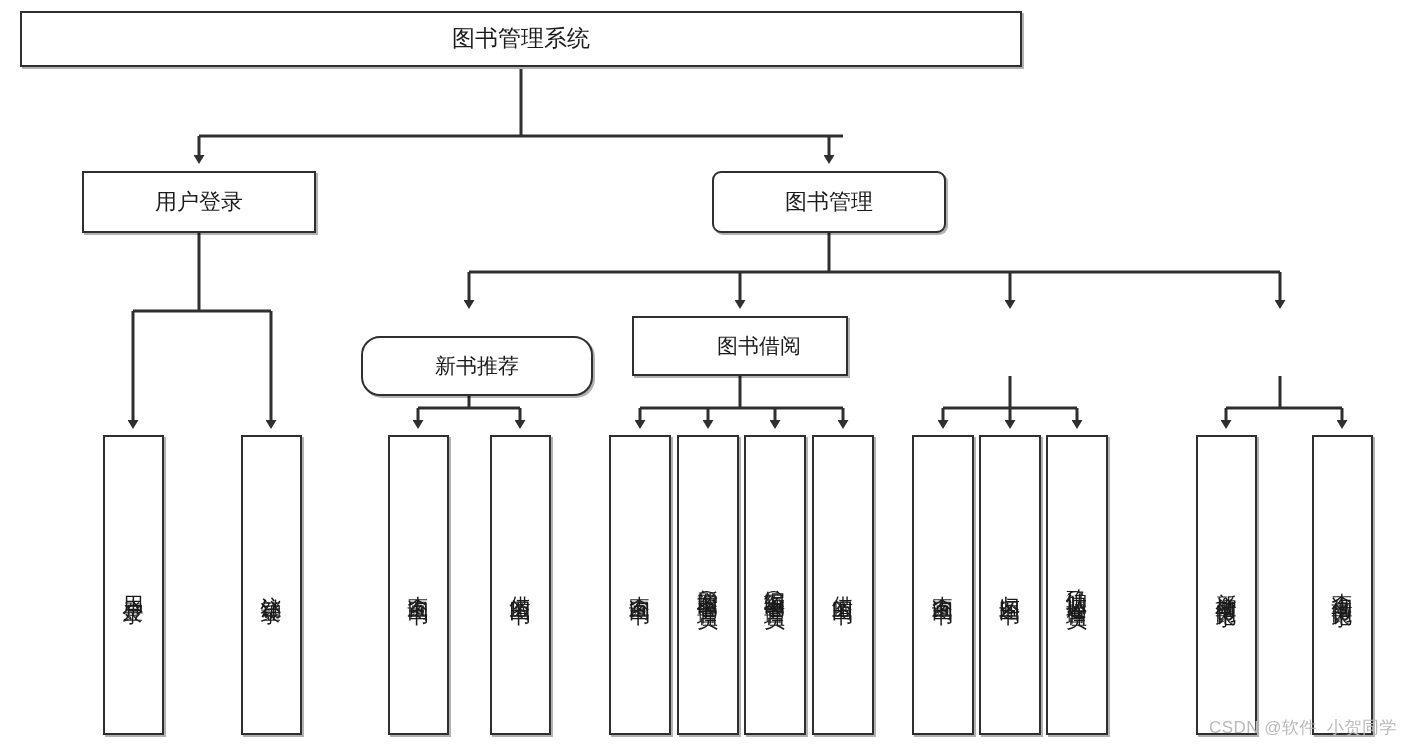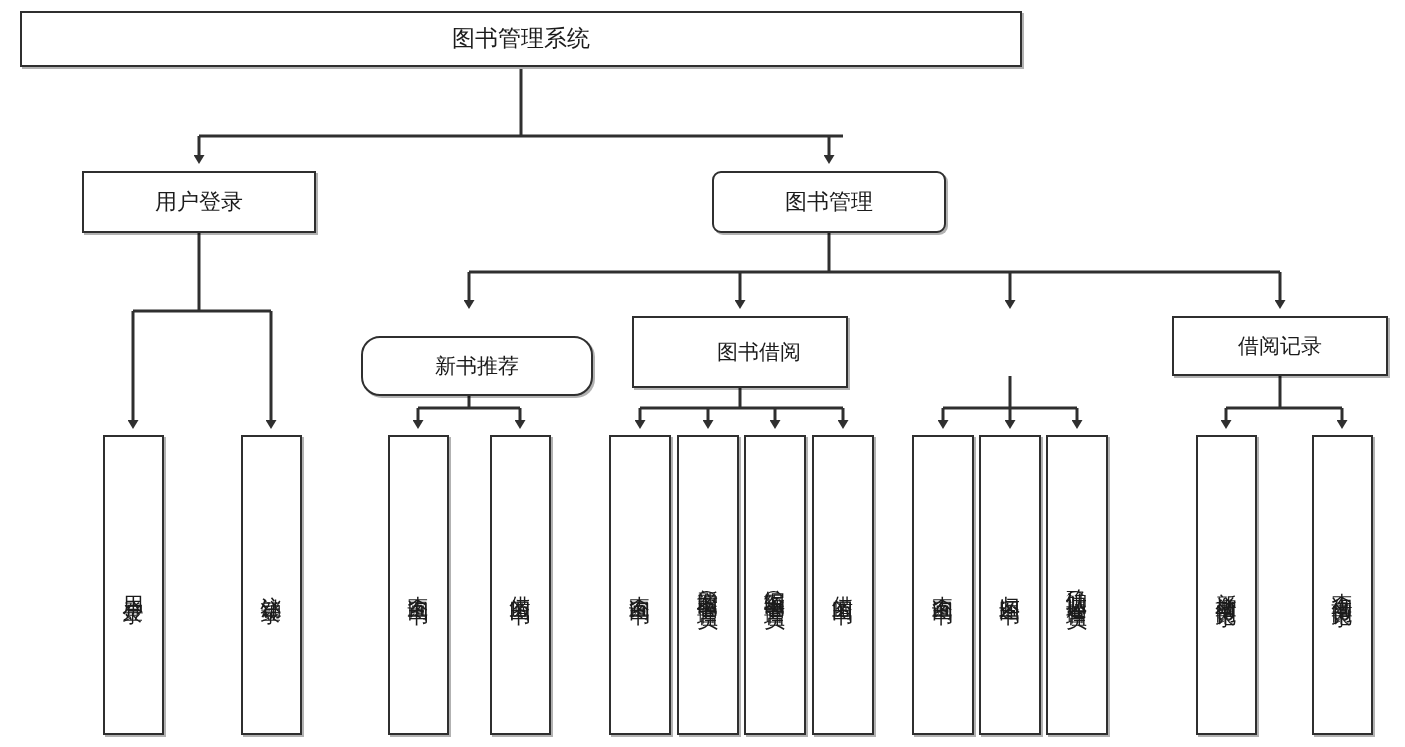--- a/index.html
+++ b/index.html
@@ -131,25 +131,22 @@
   <div class="node node-l2" style="left:82px; top:171px; width:234px; height:62px;">
     <span class="label">用户登录</span>
   </div>
   <div class="node node-l2" style="left:712px; top:171px; width:234px; height:62px;border-radius:9px;">
     <span class="label">图书管理</span>
   </div>
 
   <div class="node node-l3" style="left:361px; top:336px; width:232px; height:60px;border-radius:19px;">
     <span class="label">新书推荐</span>
   </div>
-  <div class="node node-l3" style="left:632px; top:316px; width:216px; height:72px;padding-left:38px;">
+  <div class="node node-l3" style="left:632px; top:316px; width:216px; height:60px;padding-left:38px;">
     <span class="label">图书借阅</span>
-  </div>
-  <div class="node node-l3" style="left:1172px; top:316px; width:216px; height:60px;">
-    <span class="label">借阅记录</span>
   </div>
 
   <div class="node node-leaf" style="left:103px; top:435px; width:61px; height:300px;">
     <span class="label">用户登录</span>
   </div>
   <div class="node node-leaf" style="left:241px; top:435px; width:61px; height:300px;">
     <span class="label">注销登录</span>
   </div>
 
   <div class="node node-leaf" style="left:388px; top:435px; width:61px; height:300px;">
@@ -182,14 +179,15 @@
     <span class="label">确认归还（管理员）</span>
   </div>
 
   <div class="node node-leaf" style="left:1196px; top:435px; width:61px; height:300px;">
     <span class="label">新增借阅记录</span>
   </div>
   <div class="node node-leaf" style="left:1312px; top:435px; width:61px; height:300px;">
     <span class="label">查询借阅记录</span>
   </div>
 
+  <div id="watermark">CSDN @软件_小贺同学</div>
 
 </div>
 
 </body></html>

